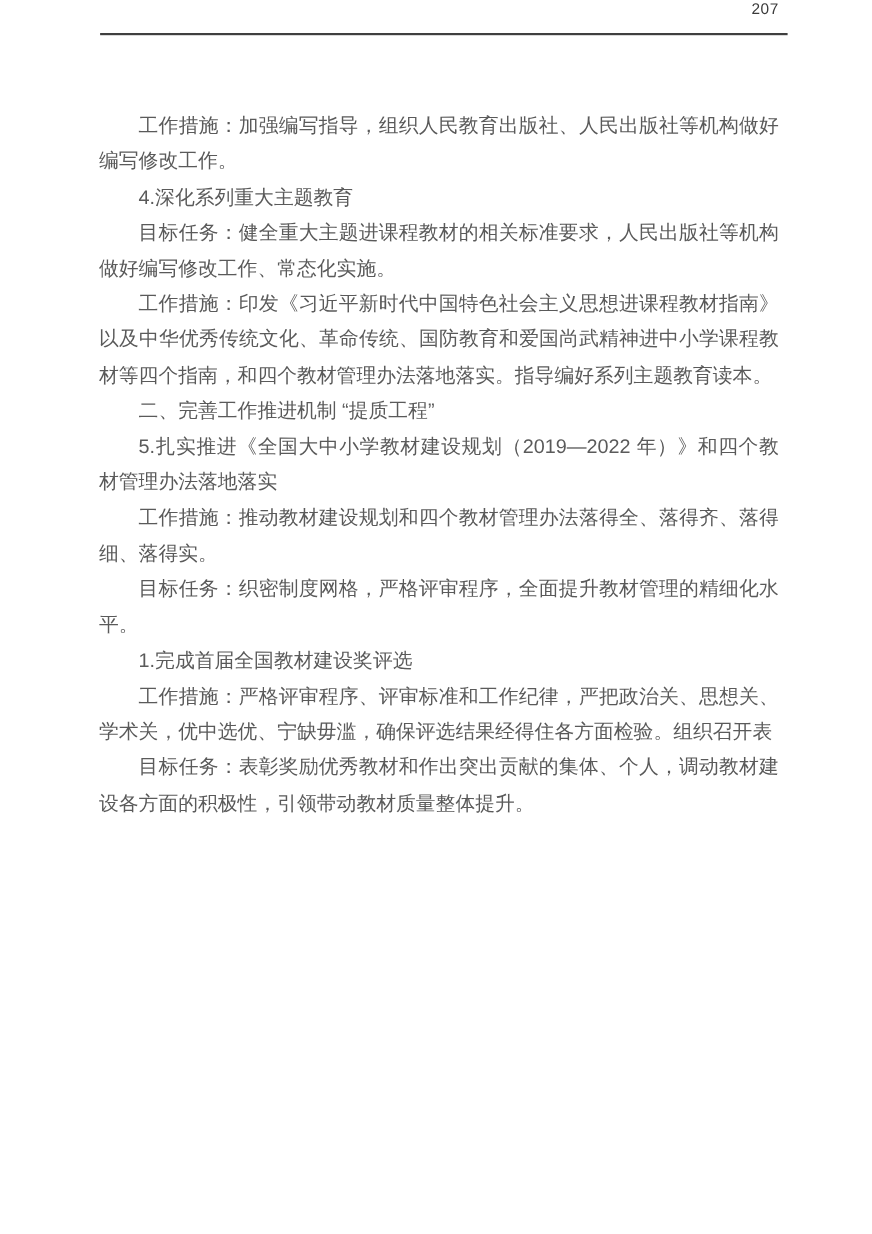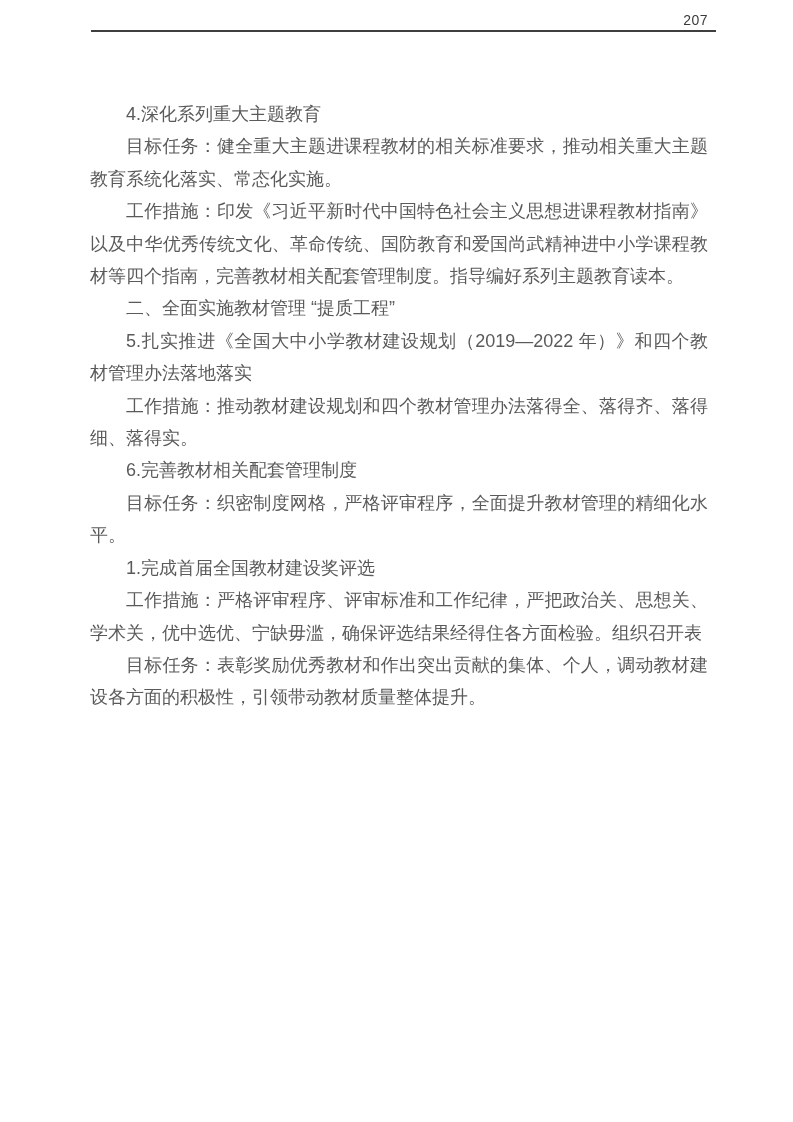--- a/index.html
+++ b/index.html
@@ -17,21 +17,21 @@
     overflow: hidden;
   }
   .page {
     position: relative;
     width: 793px;
     height: 1122px;
     background: var(--background);
   }
   .page-number {
     position: absolute;
-    top: 12px;
+    top: 0;
     right: 85px;
     font-size: 14px;
     line-height: 16px;
     color: var(--page_number);
     letter-spacing: 0.5px;
   }
   .header-rule {
     position: absolute;
     top: 30px;
     left: 91px;
@@ -58,26 +58,26 @@
 </head>
 <body>
 
 <div class="page">
 
   <div class="page-number">207</div>
 
   <div class="header-rule"></div>
 
   <div class="doc-body">
+    <p>工作措施：加强编写指导，组织人民教育出版社、人民出版社等机构做好编写修改工作。</p>
     <p>4.深化系列重大主题教育</p>
-    <p>目标任务：健全重大主题进课程教材的相关标准要求，推动相关重大主题教育系统化落实、常态化实施。</p>
-    <p>工作措施：印发《习近平新时代中国特色社会主义思想进课程教材指南》以及中华优秀传统文化、革命传统、国防教育和爱国尚武精神进中小学课程教材等四个指南，完善教材相关配套管理制度。指导编好系列主题教育读本。</p>
-    <p>二、全面实施教材管理 “提质工程”</p>
+    <p>目标任务：健全重大主题进课程教材的相关标准要求，人民出版社等机构做好编写修改工作、常态化实施。</p>
+    <p>工作措施：印发《习近平新时代中国特色社会主义思想进课程教材指南》以及中华优秀传统文化、革命传统、国防教育和爱国尚武精神进中小学课程教材等四个指南，和四个教材管理办法落地落实。指导编好系列主题教育读本。</p>
+    <p>二、完善工作推进机制 “提质工程”</p>
     <p>5.扎实推进《全国大中小学教材建设规划（2019—2022 年）》和四个教材管理办法落地落实</p>
     <p>工作措施：推动教材建设规划和四个教材管理办法落得全、落得齐、落得细、落得实。</p>
-    <p>6.完善教材相关配套管理制度</p>
     <p>目标任务：织密制度网格，严格评审程序，全面提升教材管理的精细化水平。</p>
     <p>1.完成首届全国教材建设奖评选</p>
     <p>工作措施：严格评审程序、评审标准和工作纪律，严把政治关、思想关、学术关，优中选优、宁缺毋滥，确保评选结果经得住各方面检验。组织召开表</p>
     <p>目标任务：表彰奖励优秀教材和作出突出贡献的集体、个人，调动教材建设各方面的积极性，引领带动教材质量整体提升。</p>
   </div>
 
 </div>
 
 </body></html>

